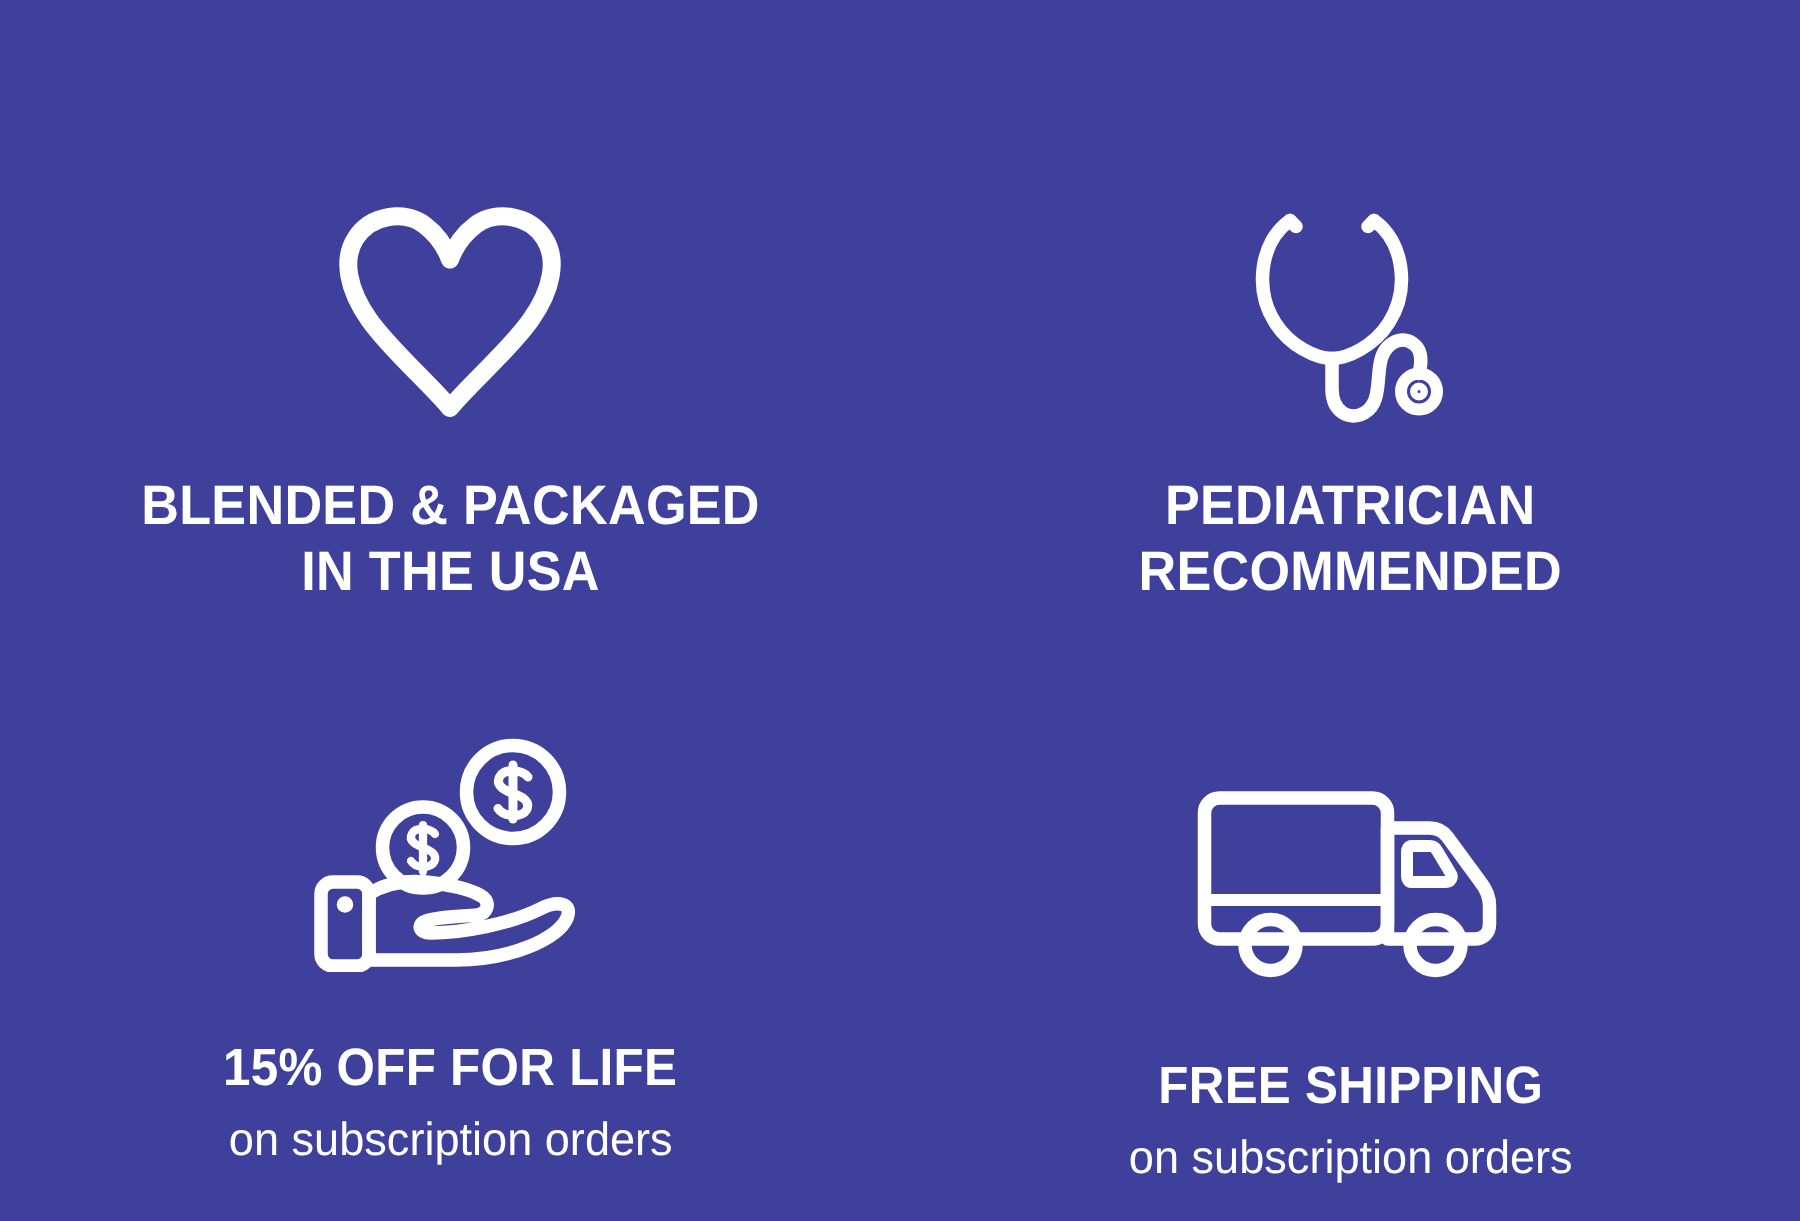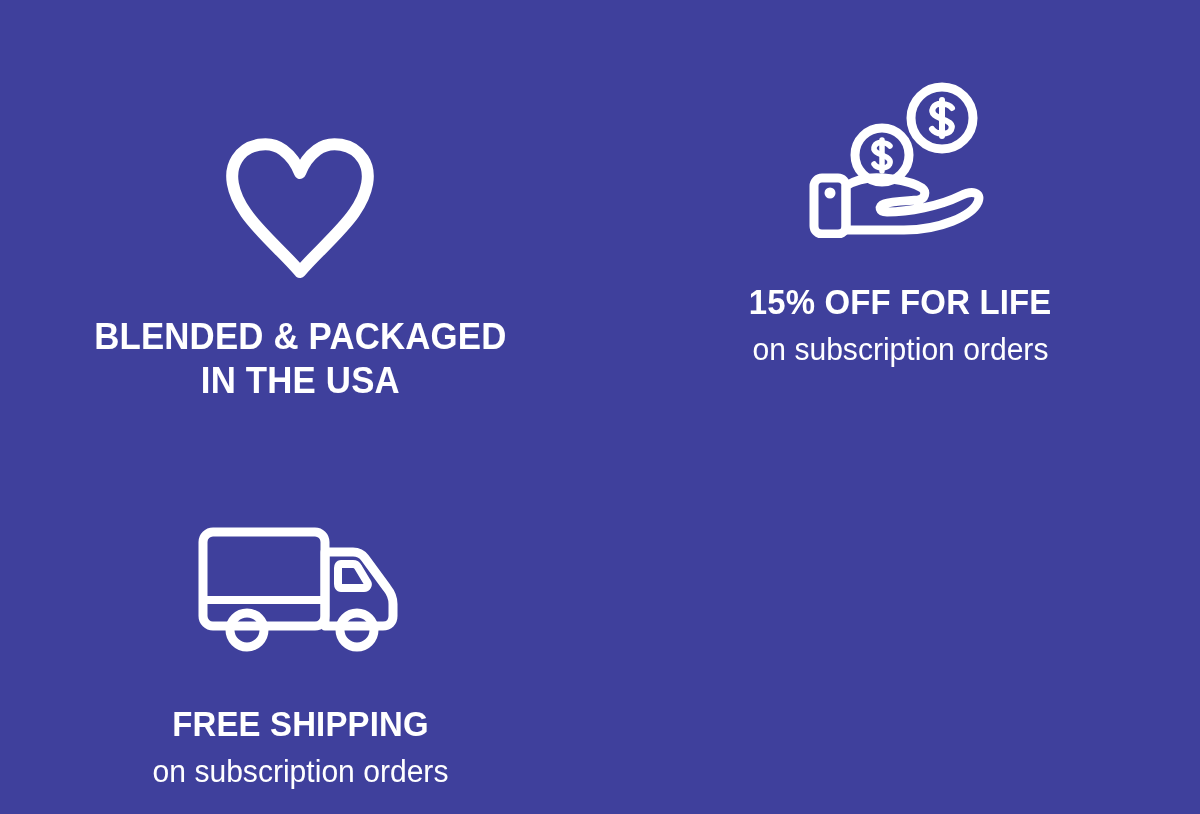--- a/index.html
+++ b/index.html
@@ -97,20 +97,52 @@
                    C 110 11, 133 14, 143 30
                    C 152 44, 148 64, 134 84
                    C 120 104, 94 126, 80 143 Z" stroke-width="12" stroke-linecap="round" stroke-linejoin="round"></path>
         </svg>
       </div>
       <div class="headline" style="color: rgb(255, 255, 255);">BLENDED &amp; PACKAGED
 IN THE USA</div>
       <div class="subline" style="color: rgb(255, 255, 255);"></div>
     </div>
 
+    <div class="cell cell-b">
+      <div class="icon-well">
+        <svg class="icon-svg" width="140" height="150" viewBox="0 0 140 150" aria-hidden="true" style="stroke: rgb(255, 255, 255);">
+
+          <path d="M30 12
+                   C 10 26, 6 58, 20 80
+                   C 30 96, 48 104, 58 104" stroke-width="9" stroke-linecap="round"></path>
+
+          <path d="M86 12
+                   C 106 26, 110 58, 96 80
+                   C 86 96, 68 104, 58 104" stroke-width="9" stroke-linecap="round"></path>
+
+          <path d="M30 12 L 34 16" stroke-width="9" stroke-linecap="round"></path>
+
+          <path d="M86 12 L 82 16" stroke-width="9" stroke-linecap="round"></path>
+
+          <path d="M58 104
+                   L 58 124
+                   C 58 140, 70 146, 80 140
+                   C 90 134, 88 120, 90 108
+                   C 92 94, 104 88, 112 94
+                   C 118 98, 118 106, 116 114" stroke-width="9" stroke-linecap="round"></path>
+
+          <circle cx="116" cy="126" r="12" stroke-width="8"></circle>
+
+          <circle cx="116" cy="126" r="3.5" stroke-width="5"></circle>
+        </svg>
+      </div>
+      <div class="headline" style="color: rgb(255, 255, 255);">PEDIATRICIAN
+RECOMMENDED</div>
+      <div class="subline" style="color: rgb(255, 255, 255);"></div>
+    </div>
 
     <div class="cell cell-c">
       <div class="icon-well">
         <svg class="icon-svg" width="200" height="160" viewBox="0 0 200 160" aria-hidden="true" style="stroke: rgb(255, 255, 255);">
 
             <circle cx="142" cy="40" r="31" stroke-width="9"></circle>
             <path d="M142 22 L142 58" stroke-width="6" stroke-linecap="round"></path>
             <path d="M152 30
                      C 148 25, 136 24, 133 30
                      C 130 36, 137 39, 142 41

